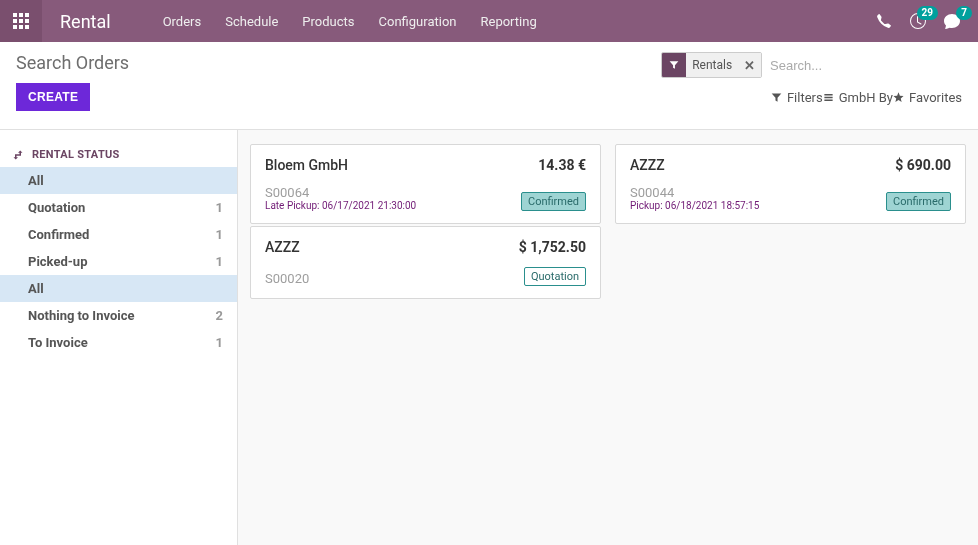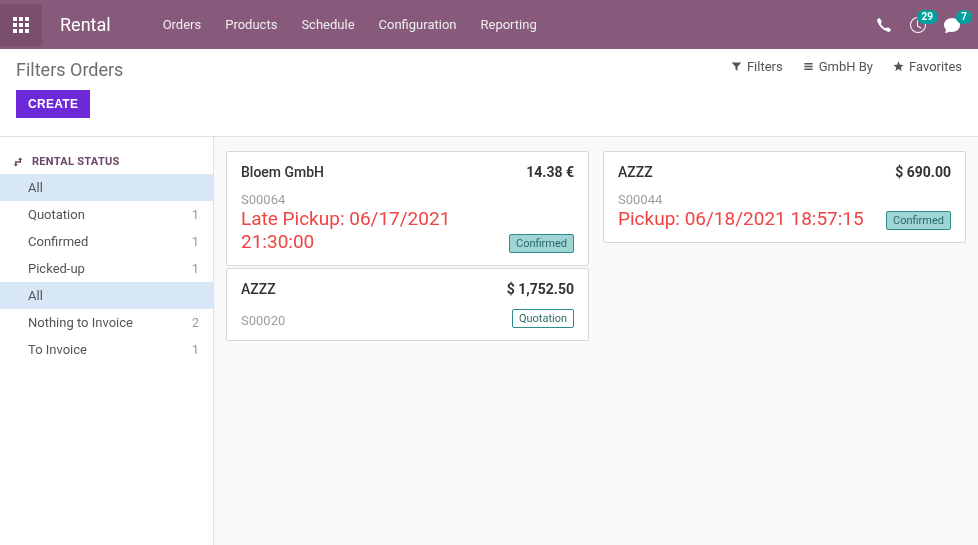--- a/index.html
+++ b/index.html
@@ -1,19 +1,19 @@
 <!DOCTYPE html>
 <html><head>
 <meta charset="utf-8">
 <style>
 * { box-sizing: border-box; margin: 0; padding: 0; }
 body { font-family: -apple-system, BlinkMacSystemFont, "Segoe UI", Roboto, "Helvetica Neue", Arial, sans-serif; font-size: 13px; color: #4c4c4c; background: #f9f9f9; }
 
 
-.topnav { background: #875a7b; height: 49px; display: flex; align-items: center; color: #fff; }
+.topnav { background: #875a7b; height: 42px; display: flex; align-items: center; color: #fff; }
 .apps-btn { width: 42px; height: 42px; background: #7a4f6e; display: flex; align-items: center; justify-content: center; cursor: pointer; }
 .apps-btn svg { width: 16px; height: 16px; fill: #fff; }
 .brand { font-size: 18px; padding: 0 20px 0 18px; font-weight: 400; }
 .menu { display: flex; margin-left: 20px; }
 .menu-item { padding: 12px 12px; color: #eee; cursor: pointer; font-size: 13px; }
 .nav-right { margin-left: auto; display: flex; align-items: center; gap: 18px; padding-right: 18px; }
 .nav-icon { position: relative; color: #fff; cursor: pointer; display: flex; align-items: center; }
 .nav-icon svg { width: 16px; height: 16px; fill: #fff; }
 .badge { position: absolute; top: -7px; right: -12px; background: #00a09d; color: #fff; font-size: 10px; font-weight: bold; border-radius: 9px; padding: 1px 5px; line-height: 12px; min-width: 16px; text-align: right; }
 
@@ -24,41 +24,41 @@
 .create-btn { background: #6d28d9; color: #fff; border: none; padding: 7px 12px; font-size: 12px; font-weight: bold; letter-spacing: 0.3px; cursor: pointer; text-transform: uppercase; width: fit-content; }
 .cp-right { display: flex; flex-direction: column; align-items: flex-end; gap: 12px; }
 .search-row { display: flex; align-items: center; }
 .facet { display: flex; align-items: stretch; border: 1px solid #ccc; border-radius: 2px; overflow: hidden; height: 26px; }
 .facet-icon { background: #6b4563; color: #fff; padding: 0 7px; display: flex; align-items: center; }
 .facet-icon svg { width: 10px; height: 10px; fill: #fff; }
 .facet-label { background: #f0f0f0; padding: 0 6px; display: flex; align-items: center; font-size: 12px; color: #555; }
 .facet-remove { background: #f0f0f0; padding: 0 6px; display: flex; align-items: center; cursor: pointer; color: #666; font-size: 13px; font-weight: bold; }
 .search-input { border: none; outline: none; padding: 5px 8px; font-size: 13px; width: 200px; color: #666; }
 .search-input::placeholder { color: #aaa; }
-.search-tools { display: flex; gap: 20px; }
+.search-tools { display: flex; }
 .tool { display: flex; align-items: center; gap: 5px; color: #555; cursor: pointer; font-size: 13px; }
 .tool svg { width: 11px; height: 11px; fill: #555; }
 
 
 .body-row { display: flex; height: calc(100vh - 130px); }
-.sidebar { width: 214px; border-right: 1px solid #e0e0e0; background: #fff; padding: 12px 0; }
+.sidebar { width: 238px; border-right: 1px solid #e0e0e0; background: #fff; padding: 12px 0; }
 .group-header { display: flex; align-items: center; gap: 8px; padding: 6px 12px; color: #6b4563; font-weight: bold; font-size: 11px; letter-spacing: 0.3px; }
 .group-header svg { width: 12px; height: 12px; fill: #6b4563; }
-.filter-item { display: flex; justify-content: space-between; padding: 6px 14px 6px 28px; cursor: pointer; font-size: 13px; color: #555; }
+.filter-item { display: flex; justify-content: space-between; padding: 6px 14px 6px 28px; cursor: pointer; font-size: 13px; color: #555; font-weight: bold; }
 .filter-item.active { background: #d7e7f5; }
 .filter-count { color: #999; }
 
 .content { flex: 1; padding: 14px 12px; display: flex; gap: 14px; align-items: flex-start; overflow: auto; }
 .column { display: flex; flex-direction: column; gap: 2px; width: 365px; }
 .card { background: #fff; border: 1px solid #d8d8d8; border-radius: 2px; padding: 12px 14px 12px; cursor: pointer; }
 .card-top { display: flex; justify-content: space-between; align-items: baseline; margin-bottom: 12px; }
 .card-title { font-size: 14px; color: #333; font-weight: 500; }
 .card-price { font-size: 14px; color: #333; font-weight: bold; }
 .card-so { font-size: 13px; color: #9e9e9e; }
-.card-date { font-size: 19px; color: #ef4444; }
+.card-date { font-size: 10px; color: #701a75; }
 .card-bottom { display: flex; justify-content: space-between; align-items: flex-end; }
 .status-badge { border: 1px solid #2a8f8d; padding: 2px 6px; font-size: 11px; color: #2a6b6a; border-radius: 2px; }
 .status-badge.confirmed { background: #9ed4d3; }
 .status-badge.quotation { background: #fff; border-color: #2a8f8d; }
 </style>
 </head>
 <body>
 
 <div class="topnav">
   <div class="apps-btn">
@@ -70,22 +70,22 @@
         <rect x="6" y="6" width="4" height="4"></rect>
         <rect x="12" y="6" width="4" height="4"></rect>
         <rect x="0" y="12" width="4" height="4"></rect>
         <rect x="6" y="12" width="4" height="4"></rect>
         <rect x="12" y="12" width="4" height="4"></rect>
       </svg>
   </div>
   <div class="brand">Rental</div>
   <div class="menu">
     <div class="menu-item">Orders</div>
+    <div class="menu-item">Schedule</div>
     <div class="menu-item">Products</div>
-    <div class="menu-item">Schedule</div>
     <div class="menu-item">Configuration</div>
     <div class="menu-item">Reporting</div>
   </div>
   <div class="nav-right">
     <div class="nav-icon">
       <svg viewBox="0 0 16 16">
           <path d="M3.654 1.328a.678.678 0 0 0-1.015-.063L1.605 2.3c-.483.484-.661 1.169-.45 1.77a17.568 17.568 0 0 0 4.168 6.608 17.569 17.569 0 0 0 6.608 4.168c.601.211 1.286.033 1.77-.45l1.034-1.034a.678.678 0 0 0-.063-1.015l-2.307-1.794a.678.678 0 0 0-.58-.122l-2.19.547a1.745 1.745 0 0 1-1.657-.459L5.482 8.062a1.745 1.745 0 0 1-.46-1.657l.548-2.19a.678.678 0 0 0-.122-.58L3.654 1.328z"></path>
         </svg>
     </div>
     <div class="nav-icon">
@@ -99,24 +99,36 @@
       <svg viewBox="0 0 16 16">
           <path d="M8 15c4.418 0 8-3.134 8-7s-3.582-7-8-7-8 3.134-8 7c0 1.76.743 3.37 1.97 4.6-.097 1.016-.417 2.13-.771 2.966-.079.186.074.394.273.362 2.256-.37 3.597-.938 4.18-1.234A9.06 9.06 0 0 0 8 15z"></path>
         </svg>
       <span class="badge">7</span>
     </div>
   </div>
 </div>
 
 <div class="control-panel">
   <div class="cp-left">
-    <div class="breadcrumb">Filters Orders</div>
+    <div class="breadcrumb">Search Orders</div>
     <button class="create-btn">CREATE</button>
   </div>
   <div class="cp-right">
+    <div class="search-row">
+      <div class="facet">
+        <div class="facet-icon">
+          <svg viewBox="0 0 16 16">
+              <path d="M1 2h14l-5.5 6.5V14l-3-1.5V8.5L1 2z"></path>
+            </svg>
+        </div>
+        <div class="facet-label">Rentals</div>
+        <div class="facet-remove">✕</div>
+      </div>
+      <input class="search-input" placeholder="Search..." style="">
+    </div>
     <div class="search-tools">
       <div class="tool">
         <svg viewBox="0 0 16 16">
             <path d="M1 2h14l-5.5 6.5V14l-3-1.5V8.5L1 2z"></path>
           </svg>
         <span>Filters</span>
       </div>
       <div class="tool">
         <svg viewBox="0 0 16 16">
             <path d="M2 3h12v2H2zM2 7h12v2H2zM2 11h12v2H2z"></path>

